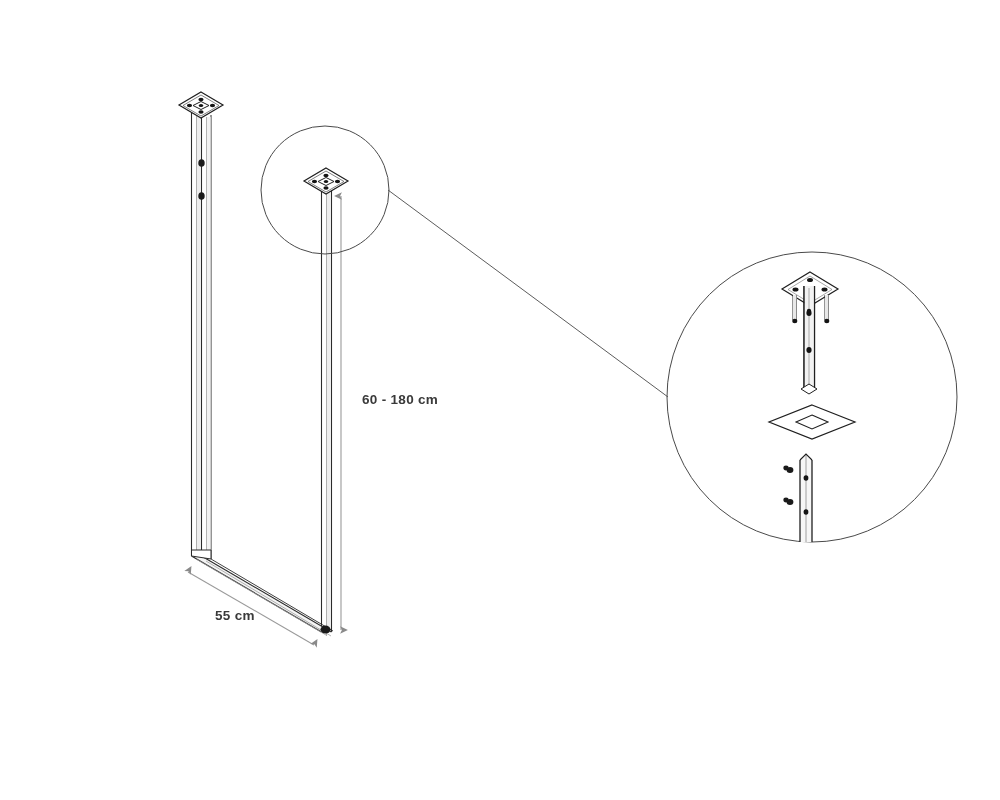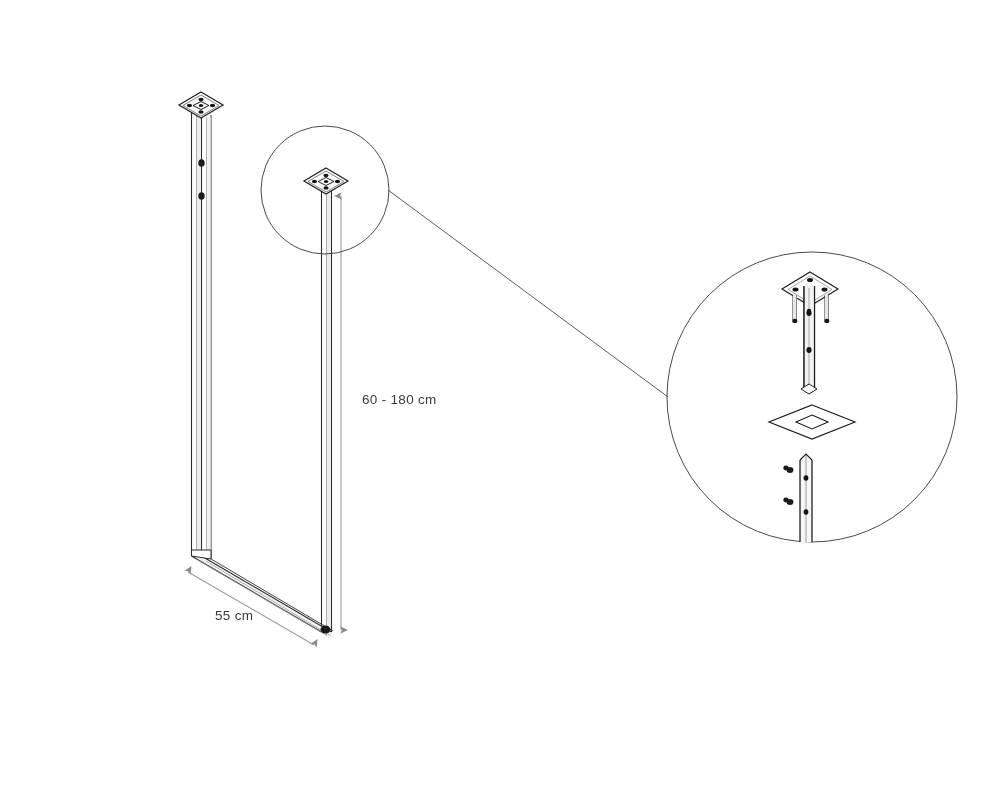--- a/index.html
+++ b/index.html
@@ -13,20 +13,21 @@
     height: 800px;
     font-family: "Liberation Sans", sans-serif;
     overflow: hidden;
     position: relative;
   }
   #diagram-root {
     position: relative;
     width: 1000px;
     height: 752px;
     background: #ffffff;
+    font-weight: bold;
   }
   svg#drawing {
     display: block;
     width: 1000px;
     height: 800px;
   }
   .dim-label {
     font-family: "Liberation Sans", sans-serif;
     font-size: 13.5px;
     fill: #3a3a3a;

